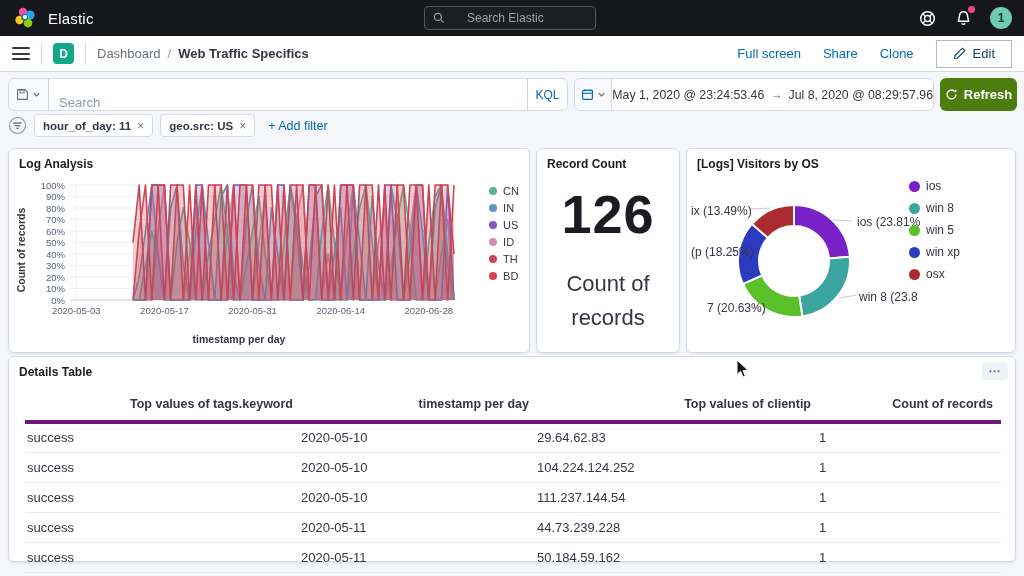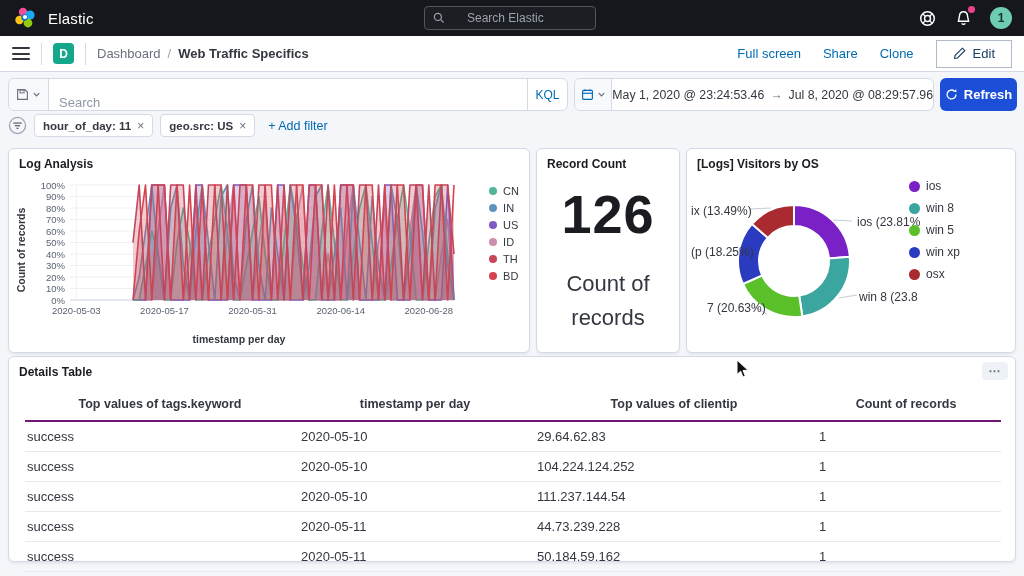--- a/index.html
+++ b/index.html
@@ -34,21 +34,21 @@
   .query-group { position:absolute; top:78px; left:8px; width:560px; height:33px; background:#fff; border:1px solid #D3DAE6; border-radius:6px; display:flex; align-items:stretch; z-index:10; }
   .save-seg { width:40px; border-right:1px solid #D3DAE6; background:#F7F9FC; display:flex; align-items:center; justify-content:center; gap:3px; border-radius:6px 0 0 6px; cursor:pointer; }
   .search-seg { flex:1; display:flex; align-items:flex-end; padding:0 10px; }
   .search-seg input { border:none; outline:none; width:100%; font-size:13px; color:#343741; font-family:"Liberation Sans",sans-serif; background:transparent; }
   .search-seg input::placeholder { color:#8E98A6; }
   .kql-seg { width:40px; border-left:1px solid #D3DAE6; display:flex; align-items:center; justify-content:center; color:#006BB4; font-size:12px; cursor:pointer; }
   .date-group { position:absolute; top:78px; left:574px; width:360px; height:33px; background:#fff; border:1px solid #D3DAE6; border-radius:6px; display:flex; align-items:stretch; z-index:10; }
   .cal-seg { width:38px; border-right:1px solid #D3DAE6; background:#F7F9FC; display:flex; align-items:center; justify-content:center; gap:3px; border-radius:6px 0 0 6px; cursor:pointer; }
   .date-text { flex:1; display:flex; align-items:center; justify-content:center; gap:6px; font-size:12.3px; color:#343741; white-space:nowrap; }
   .date-arrow { color:#69707D; }
-  .refresh-btn { position:absolute; top:78px; left:940px; width:77px; height:33px; background:#1d4ed8; border:none; border-radius:6px; color:#fff; font-size:13px; font-weight:600; display:flex; align-items:center; justify-content:center; gap:6px; cursor:pointer; z-index:10; font-family:"Liberation Sans",sans-serif; }
+  .refresh-btn { position:absolute; top:78px; left:940px; width:77px; height:33px; background:#4d7c0f; border:none; border-radius:6px; color:#fff; font-size:13px; font-weight:600; display:flex; align-items:center; justify-content:center; gap:6px; cursor:pointer; z-index:10; font-family:"Liberation Sans",sans-serif; }
 
   
   .filter-row { position:absolute; top:114px; left:8px; display:flex; align-items:center; gap:7px; z-index:9; }
   .pill { height:23px; display:flex; align-items:center; gap:6px; background:#fff; border:1px solid #D3DAE6; border-radius:4px; padding:0 8px; font-size:11.5px; color:#343741; cursor:pointer; }
   .pill b { font-weight:600; }
   .pill .x { color:#69707D; font-size:12px; }
   .add-filter { color:#006BB4; font-size:12.5px; margin-left:6px; cursor:pointer; }
 
   
   .panel { position:absolute; background:#fff; border:1px solid #D3DAE6; border-radius:6px; box-shadow:0 2px 2px rgba(152,162,179,.15); }
@@ -74,21 +74,21 @@
   
   #donut-svg { position:absolute; left:0; top:20px; }
   .callout { position:absolute; font-size:12px; color:#343741; white-space:nowrap; }
   .os-legend { position:absolute; left:222px; top:30px; display:flex; flex-direction:column; gap:8px; }
   .os-legend .dot { width:11px; height:11px; }
   .os-legend .lbl { font-size:12px; }
 
   
   .panel-options { position:absolute; top:5px; right:7px; width:26px; height:18px; border-radius:4px; background:#EEF1F6; color:#69707D; font-size:12px; font-weight:700; display:flex; align-items:center; justify-content:center; letter-spacing:1px; cursor:pointer; }
   .details-table { position:absolute; top:32px; left:16px; width:976px; border-collapse:collapse; }
-  .details-table th { text-align:center; font-size:12.5px; font-weight:700; color:#343741; padding:8px 8px 9px 0; border-bottom:2px solid #701a75; }
+  .details-table th { text-align:right; font-size:12.5px; font-weight:700; color:#343741; padding:8px 8px 9px 0; border-bottom:4px solid #701a75; }
   .details-table td { font-size:13px; color:#343741; padding:0 8px 0 0; height:30px; border-bottom:1px solid #E6EAF0; }
   .details-table th:nth-child(1), .details-table td:nth-child(1){ width:276px; padding-left:2px; }
   .details-table th:nth-child(2), .details-table td:nth-child(2){ width:236px; }
   .details-table th:nth-child(3), .details-table td:nth-child(3){ width:282px; }
 
   .cursor { position:absolute; left:736px; top:359px; z-index:50; pointer-events:none; }
 </style>
 </head>
 <body>
 

